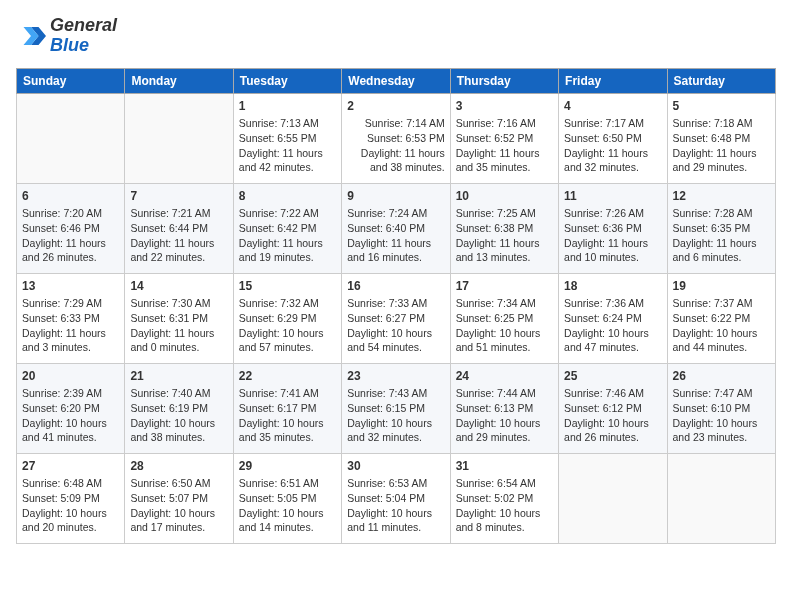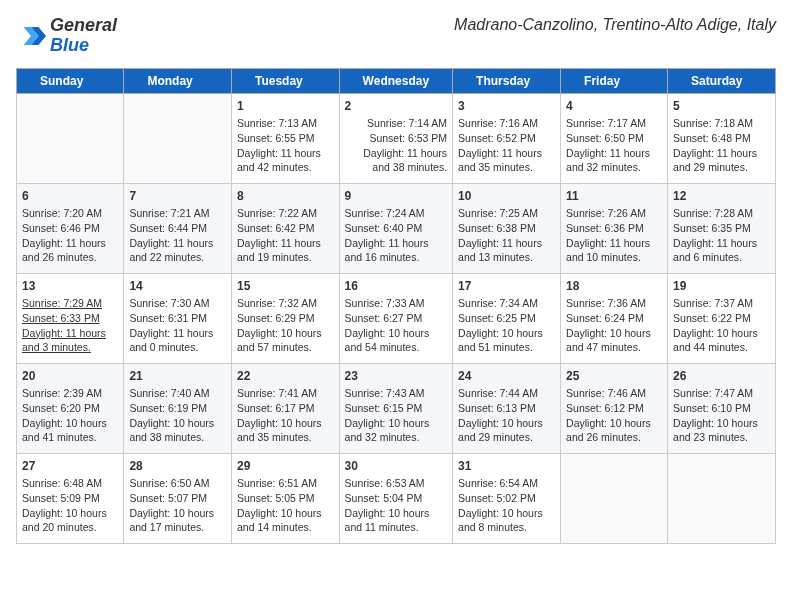--- a/index.html
+++ b/index.html
@@ -46,21 +46,21 @@
       color: #333;
     }
     table {
       width: 100%;
       border-collapse: collapse;
       font-size: 11px;
     }
     thead tr th {
       background-color: #1565c0;
       color: #fff;
-      padding: 5px 23px;
+      padding: 5px 6px;
       text-align: left;
       font-size: 12px;
       font-weight: bold;
       border: 1px solid #aaa;
     }
     tbody tr td {
       vertical-align: top;
       padding: 4px 5px;
       border: 1px solid #ccc;
       min-height: 80px;
@@ -95,21 +95,20 @@
     <svg class="logo-icon" viewBox="0 0 40 40">
       <polygon points="30,8 40,20 30,32 20,32 30,20 20,8" fill="#1565c0"></polygon>
       <polygon points="20,8 30,20 20,32 10,32 20,20 10,8" fill="#42a5f5"></polygon>
     </svg>
     <div class="logo-text">
       <span class="general">General</span><br>
       <span class="blue">Blue</span>
     </div>
   </div>
   <div class="title-block">
-    <div class="location-title">Madrano-Canzolino, Trentino-Alto Adige, Italy</div>
   </div>
 </div>
 
 <table>
   <thead>
     <tr>
 
     <th>Sunday</th>
         <th>Monday</th>
         <th>Tuesday</th>
@@ -194,21 +193,21 @@
         <td>
           <span class="day-number">12</span>
           <div class="day-info" style="white-space: pre-line;">Sunrise: 7:28 AM
 Sunset: 6:35 PM
 Daylight: 11 hours and 6 minutes.</div>
         </td>
       </tr>
       <tr>
         <td>
           <span class="day-number">13</span>
-          <div class="day-info" style="white-space: pre-line; text-decoration: underline;">Sunrise: 7:29 AM
+          <div class="day-info" style="white-space: pre-line;">Sunrise: 7:29 AM
 Sunset: 6:33 PM
 Daylight: 11 hours and 3 minutes.</div>
         </td>
         <td>
           <span class="day-number">14</span>
           <div class="day-info" style="white-space: pre-line;">Sunrise: 7:30 AM
 Sunset: 6:31 PM
 Daylight: 11 hours and 0 minutes.</div>
         </td>
         <td>

